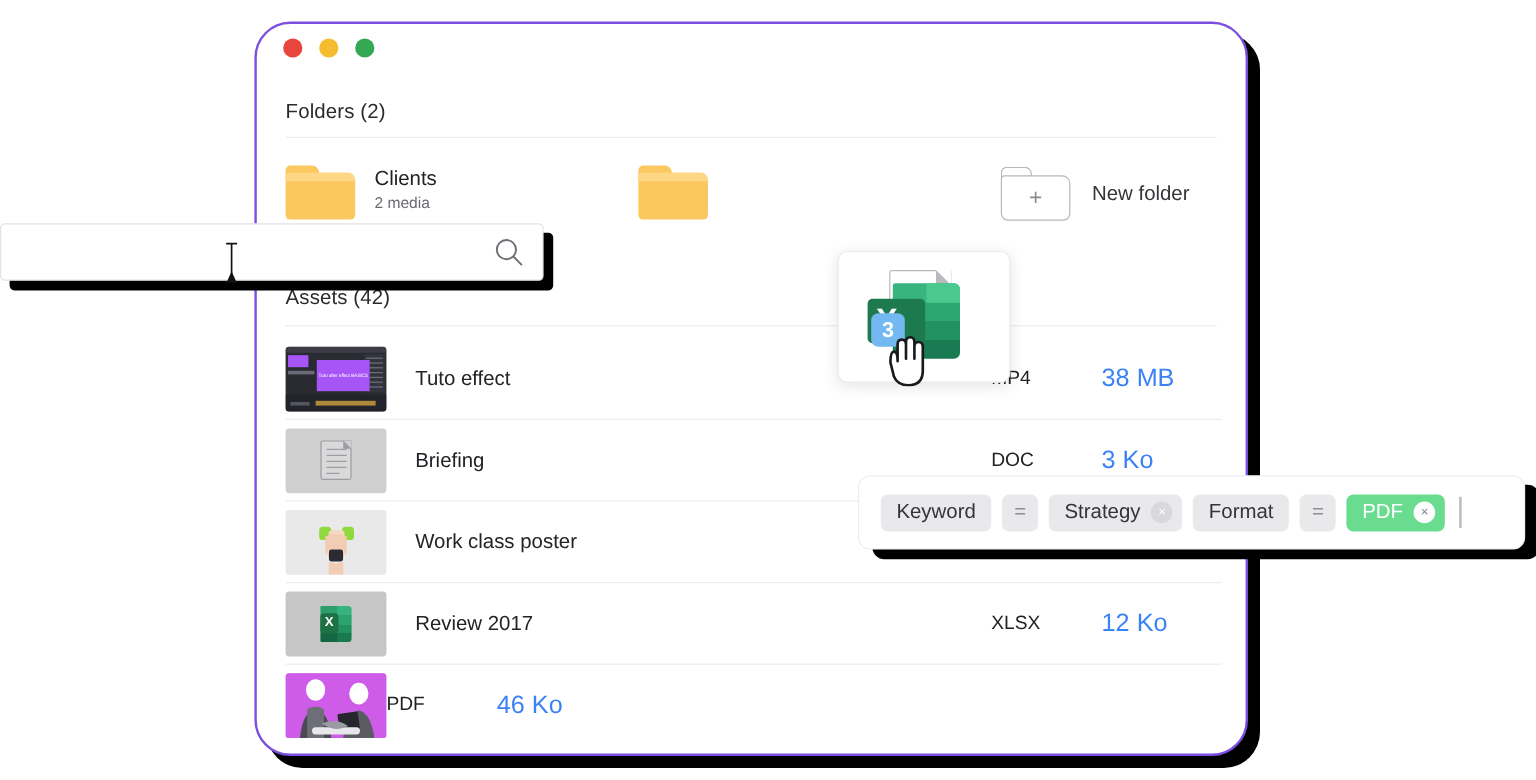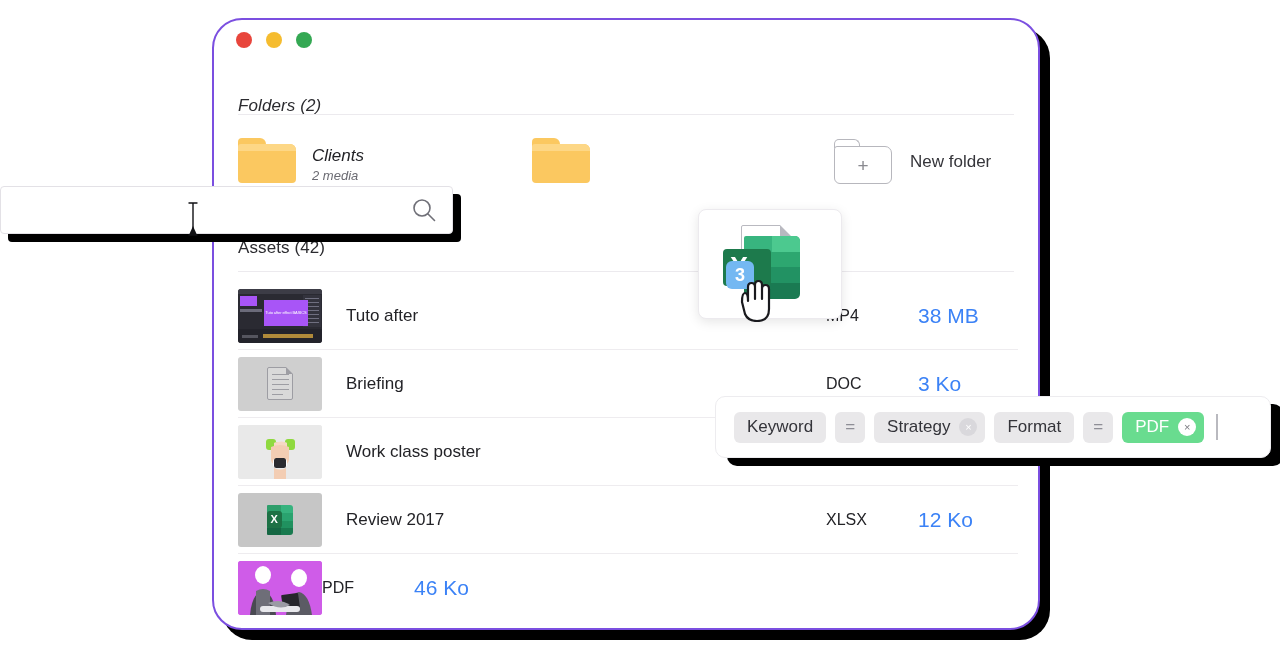--- a/index.html
+++ b/index.html
@@ -38,34 +38,34 @@
   .dot.red { background: #e8453c; }
   .dot.yellow { background: #f5bc2f; }
   .dot.green { background: #34a853; }
 
   .section-title {
     position: absolute;
     font-size: 17px;
     color: #2b2b2f;
     letter-spacing: .1px;
   }
-  #folders-title { left: 24px; top: 76px; font-style: italic; }
+  #folders-title { left: 24px; top: 63px; }
   #assets-title  { left: 24px; top: 218px; }
 
   .hr {
     position: absolute;
     left: 24px; right: 24px;
     height: 1px; background: #eceaee;
   }
   #hr-folders { top: 94px; }
   #hr-assets  { top: 251px; }
 
   
   .folder-row { position: absolute; top: 118px; left: 24px; width: 780px; height: 60px; }
-  .folder-item { position: absolute; display: flex; align-items: flex-end; font-style: italic; }
+  .folder-item { position: absolute; display: flex; align-items: flex-start; }
   .folder-ico {
     width: 58px; height: 45px; position: relative; flex: 0 0 auto;
   }
   .folder-ico .tab {
     position: absolute; left: 0; top: 0; width: 28px; height: 10px;
     background: #fbc860; border-radius: 4px 6px 0 0;
   }
   .folder-ico .body {
     position: absolute; left: 0; top: 6px; width: 58px; height: 39px;
     background: #fbc860; border-radius: 3px 6px 4px 4px;
@@ -322,21 +322,21 @@
             <span class="leftcol2"></span>
           <span class="rightcol"></span>
             <span class="rightlines"></span>
           <span class="canvas">
               <span>Tuto after effect BASICS</span>
             </span>
           <span class="timeline"></span>
             <span class="tl-bar"></span>
             <span class="tl-mark"></span>
         </div>
-        <div class="asset-name">Tuto after</div>
+        <div class="asset-name">Tuto effect</div>
         <div class="asset-type">MP4</div>
         <div class="asset-size">38 MB</div>
       </div>
 
       <div class="asset-row">
         <div class="thumb th-doc">
           <span class="page">
             <span class="ln" style="top:6px;"></span>
             <span class="ln" style="top:11px;"></span>
             <span class="ln" style="top:16px;"></span>

